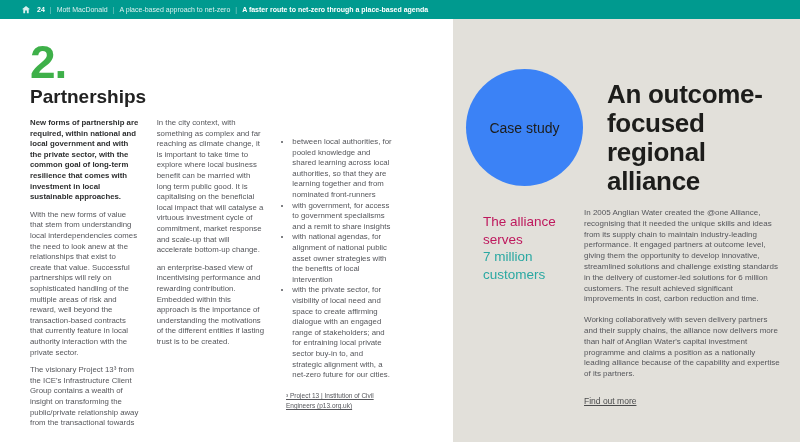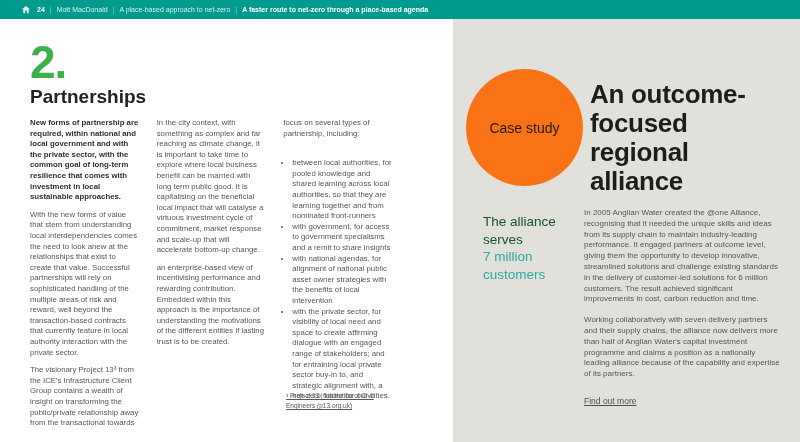--- a/index.html
+++ b/index.html
@@ -38,31 +38,31 @@
     font-size:6.5px; line-height:1.55; color:#55565b; text-decoration:underline;
   }
 
   
   .right-page{
     position:absolute; left:453px; top:19px; width:347px; height:423px;
     background:#e2e0da;
   }
   .circle{
     position:absolute; left:13px; top:50px; width:117px; height:117px;
-    border-radius:50%; background:#f97316;
+    border-radius:50%; background:#3b82f6;
     display:flex; align-items:center; justify-content:center;
   }
   .circle span{ font-size:14px; color:#1d1d1b; }
   .case-title{
-    position:absolute; left:137px; top:61px; width:192px;
+    position:absolute; left:154px; top:61px; width:192px;
     font-size:26px; line-height:1.12; font-weight:700; color:#1d1d1b;
     letter-spacing:-.3px;
   }
   .pullquote{ position:absolute; left:30px; top:194px; width:98px; font-size:13.5px; line-height:1.3; }
-  .pullquote .dk{ display:block; color:#14532d; }
+  .pullquote .dk{ display:block; color:#be185d; }
   .pullquote .ac{ display:block; color:#2aa8a2; }
   .case-body{ position:absolute; left:131px; top:189px; width:197px; }
   .case-body p{ font-size:8px; line-height:1.35; color:#55565b; margin-bottom:10px; }
   .findout{
     font-size:8.5px; color:#4a4b4c; text-decoration:underline;
     display:inline-block; margin-top:1px;
   }
 </style>
 </head>
 <body>
@@ -92,21 +92,20 @@
       <div class="col">
         <p class="lead">New forms of partnership are required, within national and local government and with the private sector, with the common goal of long-term resilience that comes with investment in local sustainable approaches.</p>
         <p>With the new forms of value that stem from understanding local interdependencies comes the need to look anew at the relationships that exist to create that value. Successful partnerships will rely on sophisticated handling of the multiple areas of risk and reward, well beyond the transaction-based contracts that currently feature in local authority interaction with the private sector.</p>
         <p>The visionary Project 13³ from the ICE's Infrastructure Client Group contains a wealth of insight on transforming the public/private relationship away from the transactional towards</p>
       </div>
       <div class="col">
         <p>In the city context, with something as complex and far reaching as climate change, it is important to take time to explore where local business benefit can be married with long term public good. It is capitalising on the beneficial local impact that will catalyse a virtuous investment cycle of commitment, market response and scale-up that will accelerate bottom-up change.</p>
         <p>an enterprise-based view of incentivising performance and rewarding contribution. Embedded within this approach is the importance of understanding the motivations of the different entities if lasting trust is to be created.</p>
       </div>
       <div class="col">
-        <p>focus on several types of partnership, including:</p>
         <ul>
           <li>between local authorities, for pooled knowledge and shared learning across local authorities, so that they are learning together and from nominated front-runners</li>
           <li>with government, for access to government specialisms and a remit to share insights</li>
           <li>with national agendas, for alignment of national public asset owner strategies with the benefits of local intervention</li>
           <li>with the private sector, for visibility of local need and space to create affirming dialogue with an engaged range of stakeholders; and for entraining local private sector buy-in to, and strategic alignment with, a net-zero future for our cities.</li>
         </ul>
       </div>
     </div>
 
     <a class="footnote">³ Project 13 | Institution of Civil Engineers (p13.org.uk)</a>

